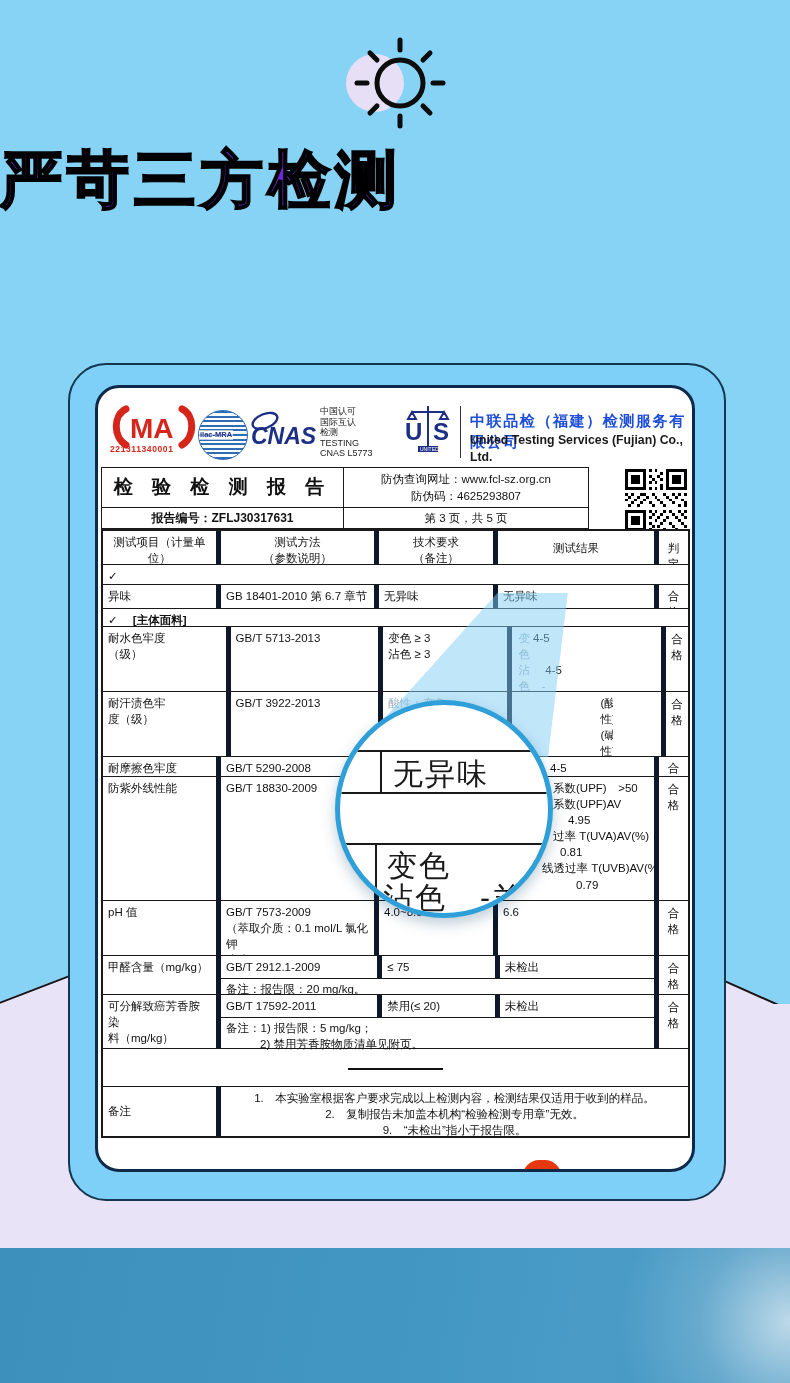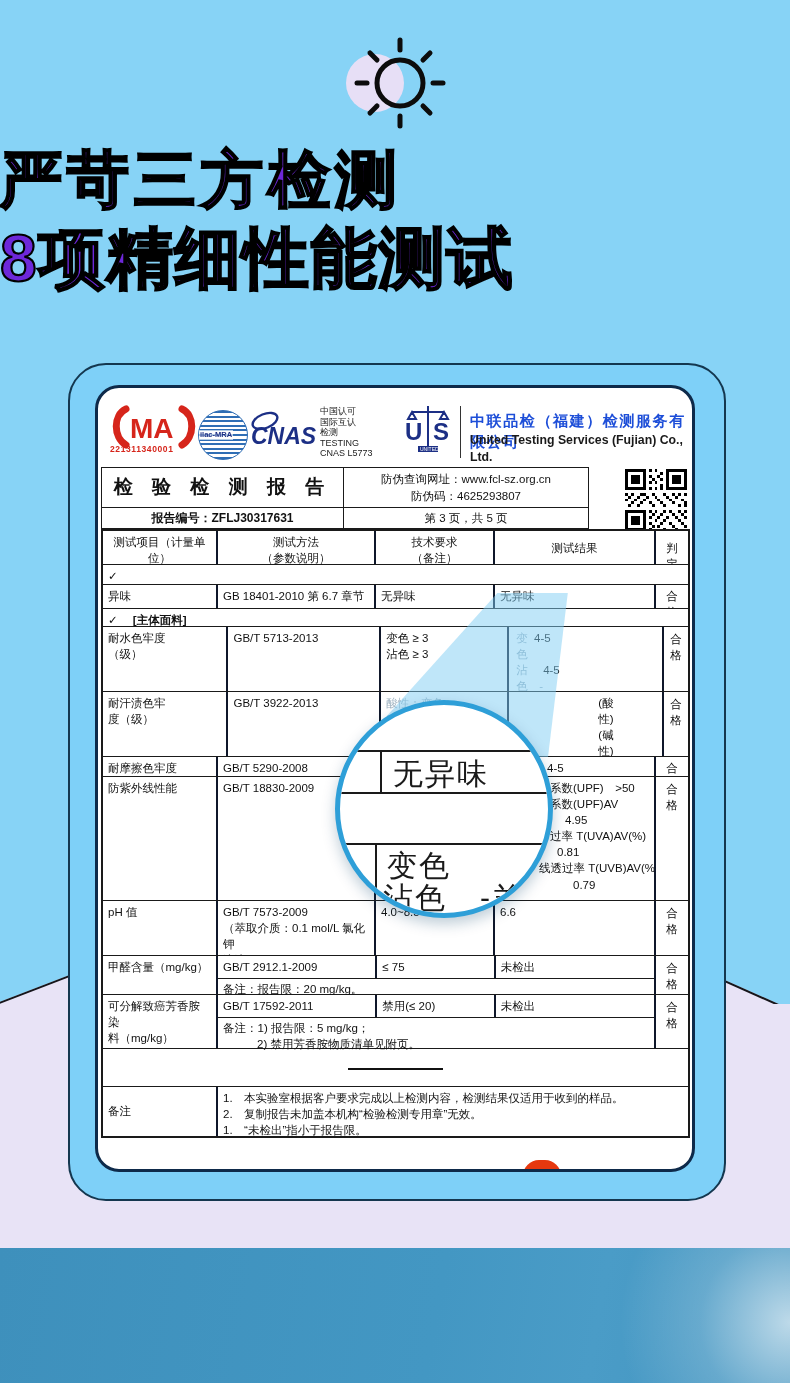--- a/index.html
+++ b/index.html
@@ -55,21 +55,21 @@
   .hdr-c2{flex:1;display:flex;flex-direction:column;align-items:center;justify-content:center;}
   .hdr-title{font-size:19px;font-weight:600;letter-spacing:7px;}
   .hdr-small{font-size:11.5px;}
   .hdr-no{font-weight:bold;font-size:12px;}
   .qr{position:absolute;left:527px;top:81px;width:62px;height:62px;}
   
   .tbl{position:absolute;left:3px;top:141px;width:589px;border:2px solid #1a1a1a;box-sizing:border-box;}
   .tr{display:flex;border-bottom:1px solid #1a1a1a;box-sizing:border-box;}
   .tr:last-child{border-bottom:none;}
   .td{box-sizing:border-box;padding:3px 5px;overflow:hidden;}
-  .bl{border-left:2px solid #0f172a;}
+  .bl{border-left:5px solid #0f172a;}
   .c1{width:113px;}.c2{width:158px;}.c3{width:119px;}.c4{width:161px;}.c5{width:34px;text-align:center;}
   .th{text-align:center;padding-top:3px;}
   .h34{height:34px;}.h20{height:20px;}.h24{height:24px;}.h18{height:18px;}
   .h65{height:65px;gap:48px;}.h124{height:124px;}.h55{height:55px;}.h38{height:38px;}.h49{height:49px;}
   .full{flex:1;}
   .bold{font-weight:bold;}
   .faint{color:#9fb3c2;}
   .pair{display:flex;}
   .pair .lab{flex:1;padding-left:2px;}
   .pair .lab.ind{padding-left:16px;}
@@ -77,21 +77,21 @@
   .water-val{width:75px !important;}
   .res-hdr{padding-left:84px;}
   .uvline{white-space:nowrap;}
   .u0{padding-left:55px;}.u1{padding-left:55px;}.u2{padding-left:70px;}.u3{padding-left:55px;}
   .u4{padding-left:62px;}.u5{padding-left:44px;}.u6{padding-left:78px;}
   .group-mid{width:438px;display:flex;flex-direction:column;box-sizing:border-box;}
   .group-top{display:flex;flex:1;}
   .g2{width:158px;}.g3{width:119px;}.g4{width:161px;}
   .note-row{border-top:1px solid #1a1a1a;padding:2px 5px;}
   .endline{width:95px;height:2px;background:#111;margin:16px auto 0 auto;}
-  .remark-lines div{white-space:nowrap;}
+  .remark-lines div{white-space:nowrap;text-align:center;}
   .vtop{padding-top:4px;}
   
   .beam{position:absolute;left:350px;top:593px;width:220px;height:164px;
     background:rgba(128,206,244,.5);
     clip-path:polygon(67% 0, 99% 0, 90% 100%, 0 100%);z-index:6;}
   .magnifier{position:absolute;left:335px;top:700px;width:208px;height:208px;border-radius:50%;
     background:#fff;border:5px solid #2E9FD8;box-sizing:content-box;z-index:7;
     box-shadow:0 6px 14px rgba(0,60,100,.25);overflow:hidden;}
   .mag-inner{position:absolute;left:0;top:0;width:208px;height:208px;border-radius:50%;overflow:hidden;}
   .mag-hline{position:absolute;left:0;width:208px;height:2px;background:#1a1a1a;}
@@ -122,21 +122,20 @@
           <line x1="50" y1="83" x2="50" y2="93"></line>
         <line x1="73" y1="27" x2="80" y2="20"></line>
           <line x1="27" y1="27" x2="20" y2="20"></line>
         <line x1="73" y1="73" x2="80" y2="80"></line>
           <line x1="27" y1="73" x2="20" y2="80"></line>
       </g>
     </svg>
   </div>
 
   <div class="title title-1">严苛三方检测</div>
-  <div class="title title-2">8项精细性能测试</div>
 
   <div class="blue-card"></div>
 
   <div class="report">
 
     <svg class="logo-ma" viewBox="0 0 84 50">
       <path d="M14,5 C1,11 1,33 14,41" stroke="#D6251B" stroke-width="7" fill="none" stroke-linecap="round"></path>
       <path d="M70,5 C83,11 83,33 70,41" stroke="#D6251B" stroke-width="7" fill="none" stroke-linecap="round"></path>
       <text x="18" y="34" font-size="28" font-weight="bold" fill="#D6251B" font-family="Liberation Sans,sans-serif">MA</text>
     </svg>
@@ -374,21 +373,21 @@
         <div class="td full">
             <div class="endline"></div>
           </div>
       </div>
 
       <div class="tr h49">
         <div class="td c1" style="display:flex;align-items:center">备注</div>
         <div class="td bl remark-lines" style="flex:1">
           <div>1.　本实验室根据客户要求完成以上检测内容，检测结果仅适用于收到的样品。</div>
           <div>2.　复制报告未加盖本机构“检验检测专用章”无效。</div>
-          <div>1.　“未检出”指小于报告限。</div>
+          <div>9.　“未检出”指小于报告限。</div>
         </div>
       </div>
     </div>
 
     <div class="stamp"></div>
   </div>
 
   <div class="beam"></div>
 
   <div class="magnifier">

